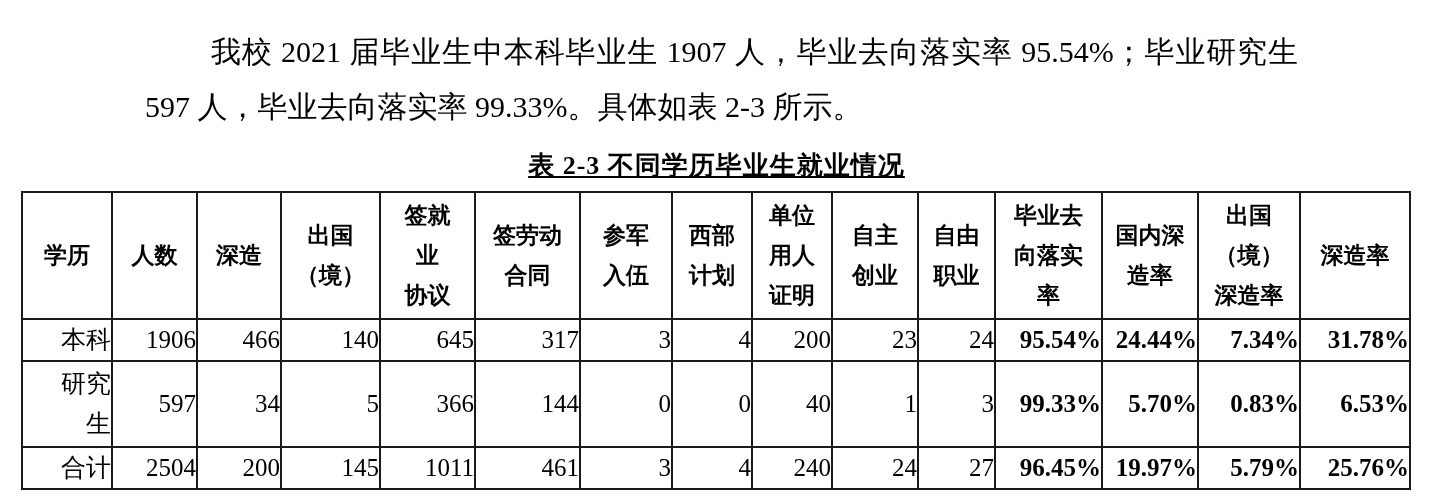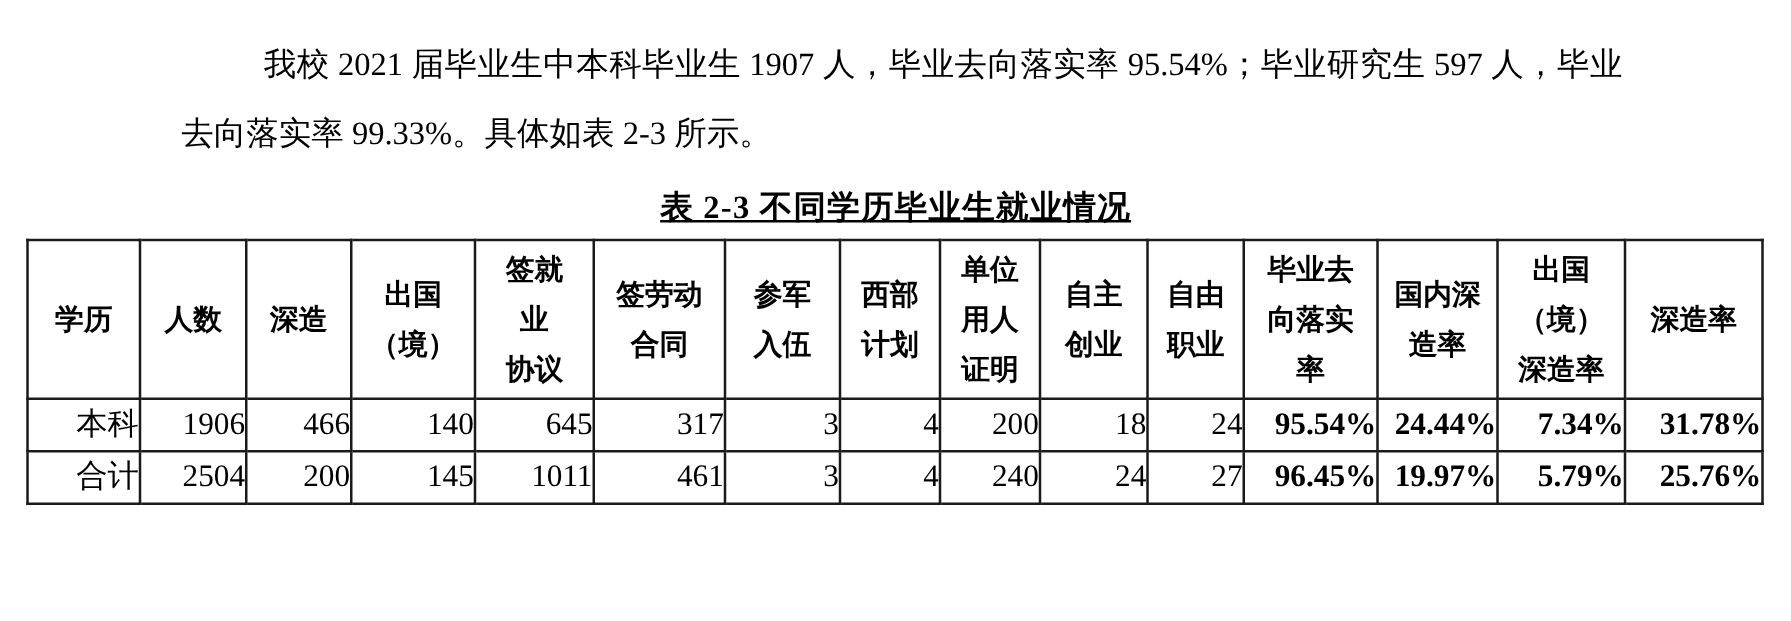--- a/index.html
+++ b/index.html
@@ -12,21 +12,21 @@
   }
   .page {
     position: relative;
     width: 1433px;
     min-height: 497px;
     background: #ffffff;
     overflow: hidden;
   }
   .para {
     margin: 24px 135px 0 145px;
-    font-size: 26px;
+    font-size: 30px;
     line-height: 55px;
     text-indent: 66px;
     text-align: justify;
   }
   .table-title {
     margin: 14px 0 8px 0;
     text-align: center;
     font-size: 26px;
     font-weight: bold;
     letter-spacing: 1px;
@@ -126,26 +126,44 @@
         <tr>
           <td class="row-label">本科</td>
           <td>1906</td>
           <td>466</td>
           <td>140</td>
           <td>645</td>
           <td>317</td>
           <td>3</td>
           <td>4</td>
           <td>200</td>
-          <td>18</td>
+          <td>23</td>
           <td>24</td>
           <td class="pct">95.54%</td>
           <td class="pct">24.44%</td>
           <td class="pct">7.34%</td>
           <td class="pct">31.78%</td>
+        </tr>
+        <tr class="tall">
+          <td class="row-label">研究
+生</td>
+          <td>597</td>
+          <td>34</td>
+          <td>5</td>
+          <td>366</td>
+          <td>144</td>
+          <td>0</td>
+          <td>0</td>
+          <td>40</td>
+          <td>1</td>
+          <td>3</td>
+          <td class="pct">99.33%</td>
+          <td class="pct">5.70%</td>
+          <td class="pct">0.83%</td>
+          <td class="pct">6.53%</td>
         </tr>
         <tr>
           <td class="row-label">合计</td>
           <td>2504</td>
           <td>200</td>
           <td>145</td>
           <td>1011</td>
           <td>461</td>
           <td>3</td>
           <td>4</td>

